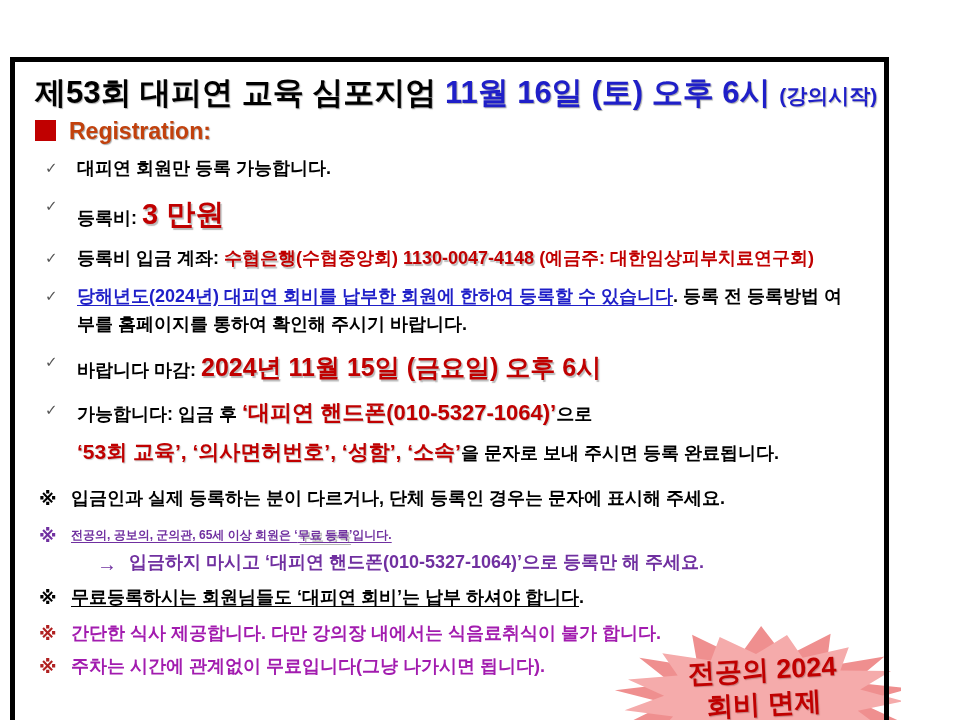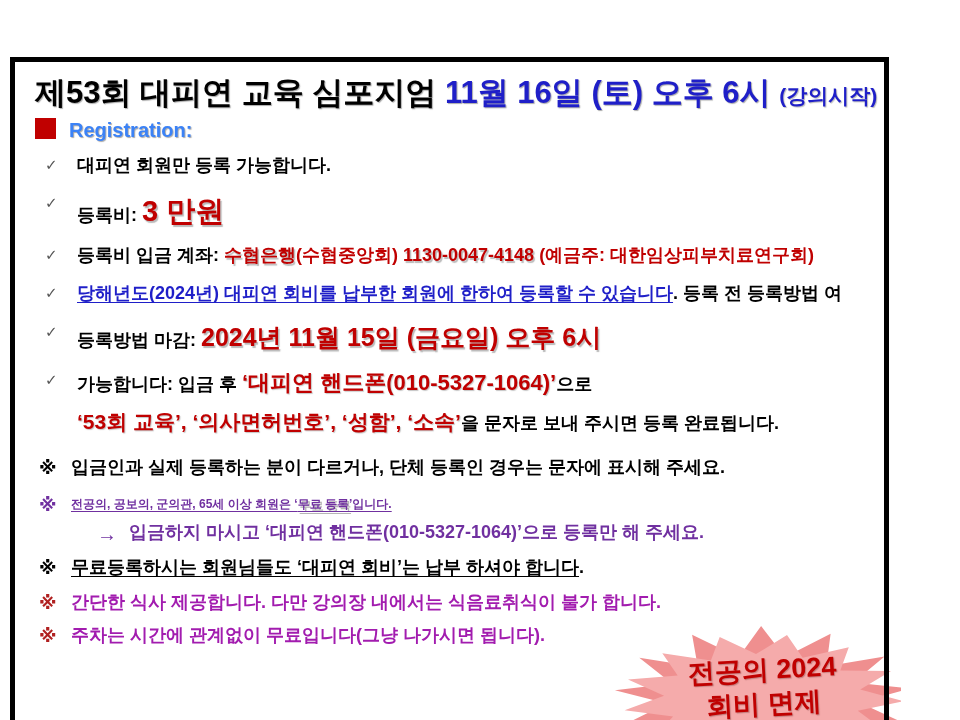--- a/index.html
+++ b/index.html
@@ -8,21 +8,21 @@
   .frame{position:absolute;left:10px;top:13px;right:12px;bottom:13px;border:5px solid #000;z-index:10;pointer-events:none;}
   .content{position:absolute;left:15px;top:18px;right:17px;bottom:18px;padding:10px 20px 6px 20px;z-index:2;}
 
   .title{text-align:center;white-space:nowrap;margin-top:2px;line-height:1.2;}
   .t-main{font-size:31px;font-weight:800;color:#000;text-shadow:1px 1px 1px #aaa;}
   .t-date{font-size:31px;font-weight:800;color:#1f1fc8;text-shadow:1px 1px 1px #aaa;}
   .t-note{font-size:21px;font-weight:800;color:#1f1fc8;text-shadow:1px 1px 1px #bbb;}
 
   .reg{margin-top:7px;line-height:1.15;}
   .reg-square{display:inline-block;width:21px;height:21px;background:#c00000;margin-right:13px;vertical-align:-2px;}
-  .reg-text{font-size:20px;font-weight:800;color:#3b82f6;text-shadow:1px 1px 1px #aaa;}
+  .reg-text{font-size:23px;font-weight:800;color:#c2410c;text-shadow:1px 1px 1px #aaa;}
 
   .check-item{position:relative;padding-left:42px;margin-top:10px;line-height:1.45;white-space:nowrap;}
   .check-mark{position:absolute;left:10px;top:2px;color:#555;font-size:15px;font-weight:400;}
   .k{font-size:18px;font-weight:700;color:#000;text-align:center;}
   .red-big{font-size:29px;font-weight:800;color:#c00000;text-shadow:1.5px 1.5px 1px rgba(140,140,140,.6);}
   .red-bank{font-size:18px;font-weight:800;color:#c00000;text-shadow:1.5px 1.5px 1px rgba(140,140,140,.6);}
   .red-sm{font-size:18px;font-weight:700;color:#c00000;}
   .red-deadline{font-size:25px;font-weight:800;color:#c00000;text-shadow:1.5px 1.5px 1px rgba(140,140,140,.6);}
   .red-phone{font-size:22px;font-weight:800;color:#c00000;text-shadow:1px 1px 1px rgba(150,150,150,.55);}
   .red-items{font-size:21px;font-weight:800;color:#c00000;text-shadow:1px 1px 1px rgba(150,150,150,.55);}
@@ -77,24 +77,27 @@
 
     <div class="check-item mt10">
       <span class="check-mark">✓</span>
       <span class="k">등록비 입금 계좌: </span><span class="red-bank">수협은행</span><span class="red-sm">(수협중앙회) </span><span class="red-bank">1130-0047-4148 </span><span class="red-sm">(예금주: 대한임상피부치료연구회)</span>
     </div>
 
     <div class="check-item mt12">
       <span class="check-mark">✓</span>
       <span class="blue-u">당해년도(2024년) 대피연 회비를 납부한 회원에 한하여 등록할 수 있습니다</span><span class="k">. 등록 전 등록방법 여</span>
     </div>
+    <div class="wrap2">
+      <span class="k">부를 홈페이지를 통하여 확인해 주시기 바랍니다.</span>
+    </div>
 
     <div class="check-item mt12">
       <span class="check-mark">✓</span>
-      <span class="k">등록방법 마감: </span><span class="red-deadline">2024년 11월 15일 (금요일) 오후 6시</span>
+      <span class="k">바랍니다 마감: </span><span class="red-deadline">2024년 11월 15일 (금요일) 오후 6시</span>
     </div>
 
     <div class="check-item mt12">
       <span class="check-mark">✓</span>
       <span class="k">가능합니다: 입금 후 </span><span class="red-phone">‘대피연 핸드폰(010-5327-1064)’</span><span class="k">으로</span>
     </div>
     <div class="wrap2 mt8">
       <span class="red-items">‘53회 교육’, ‘의사면허번호’, ‘성함’, ‘소속’</span><span class="k">을 문자로 보내 주시면 등록 완료됩니다.</span>
     </div>
 

